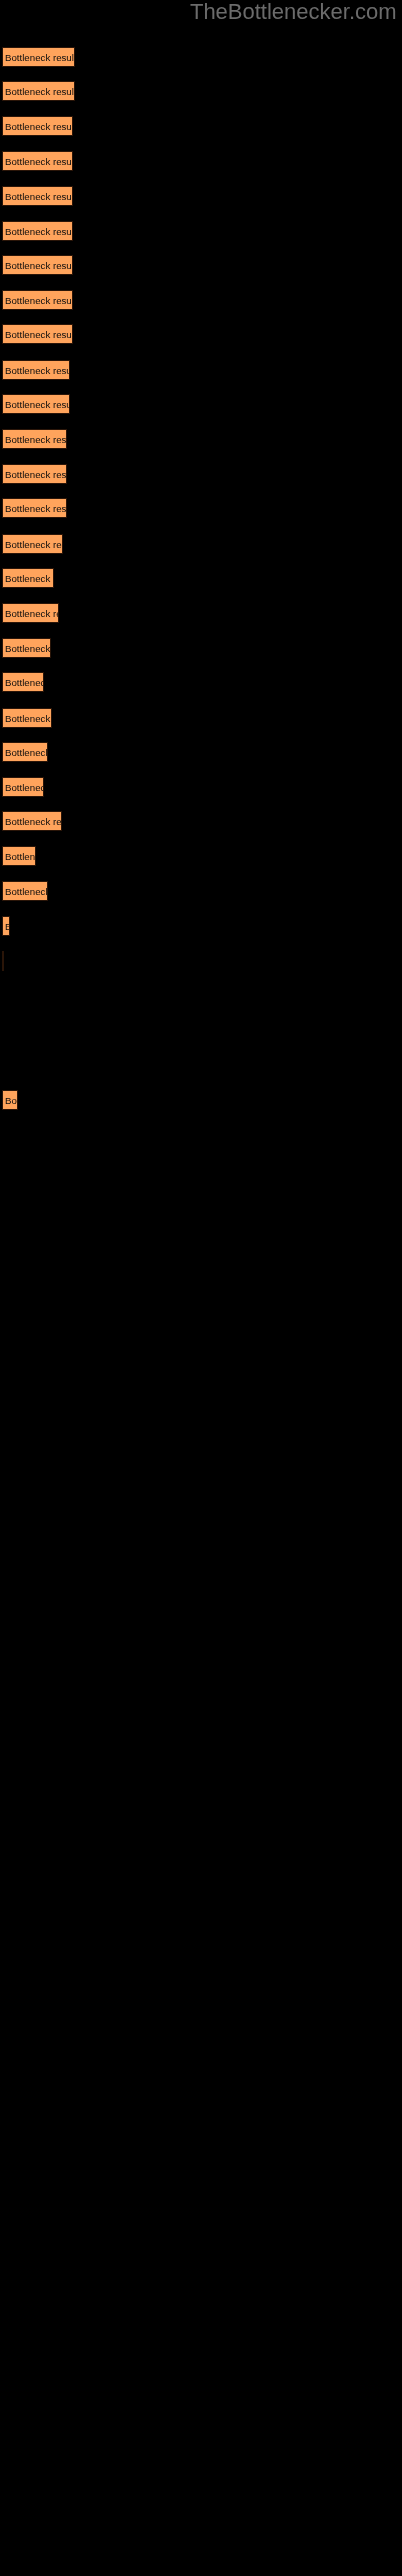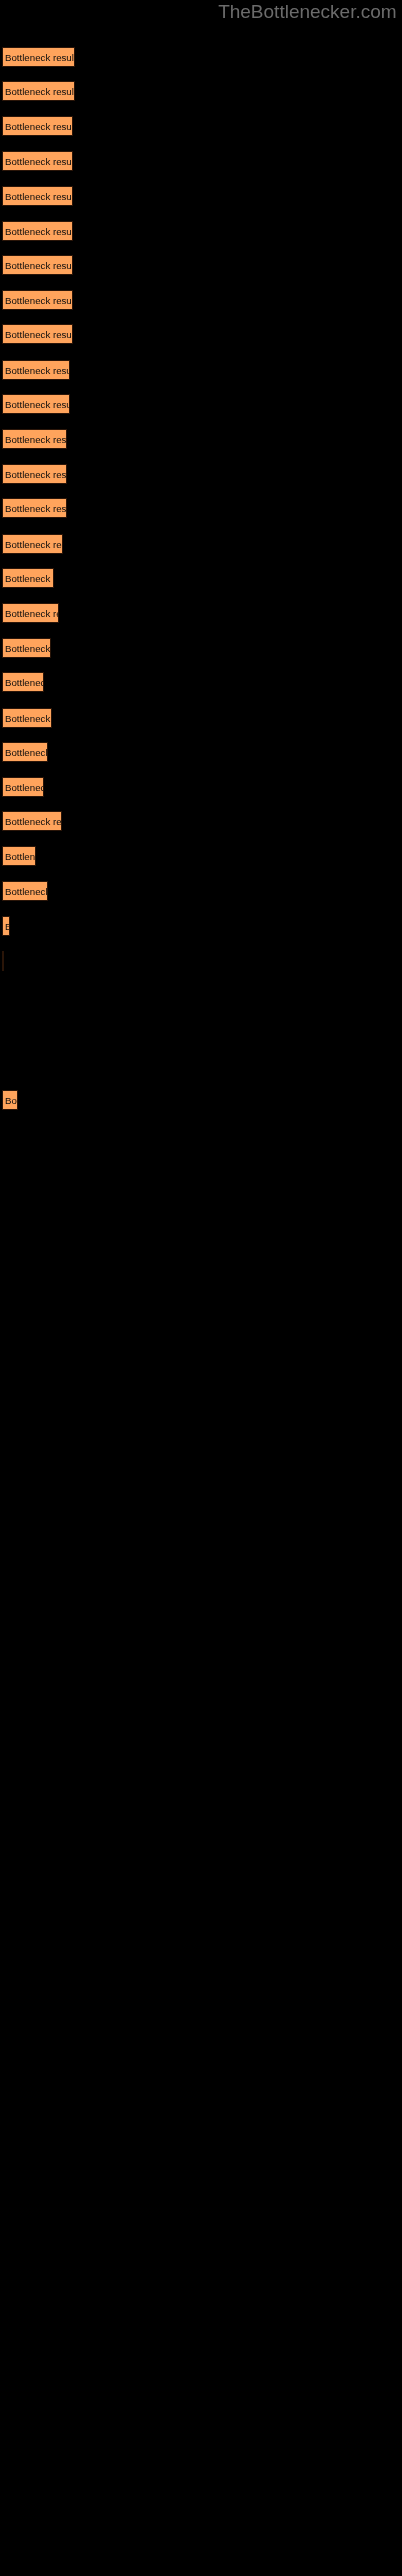--- a/index.html
+++ b/index.html
@@ -21,21 +21,21 @@
     width: 403px;
     height: 2576px;
     background: #000000;
   }
 
   .watermark {
     position: absolute;
     right: 6.4px;
     top: 0.8px;
     font-family: "Liberation Sans", sans-serif;
-    font-size: 19px;
+    font-size: 22px;
     letter-spacing: 0px;
     color: #6b6b6b;
     white-space: nowrap;
     line-height: 21px;
     user-select: none;
   }
 
   .plot-area {
     position: absolute;
     left: 0;

